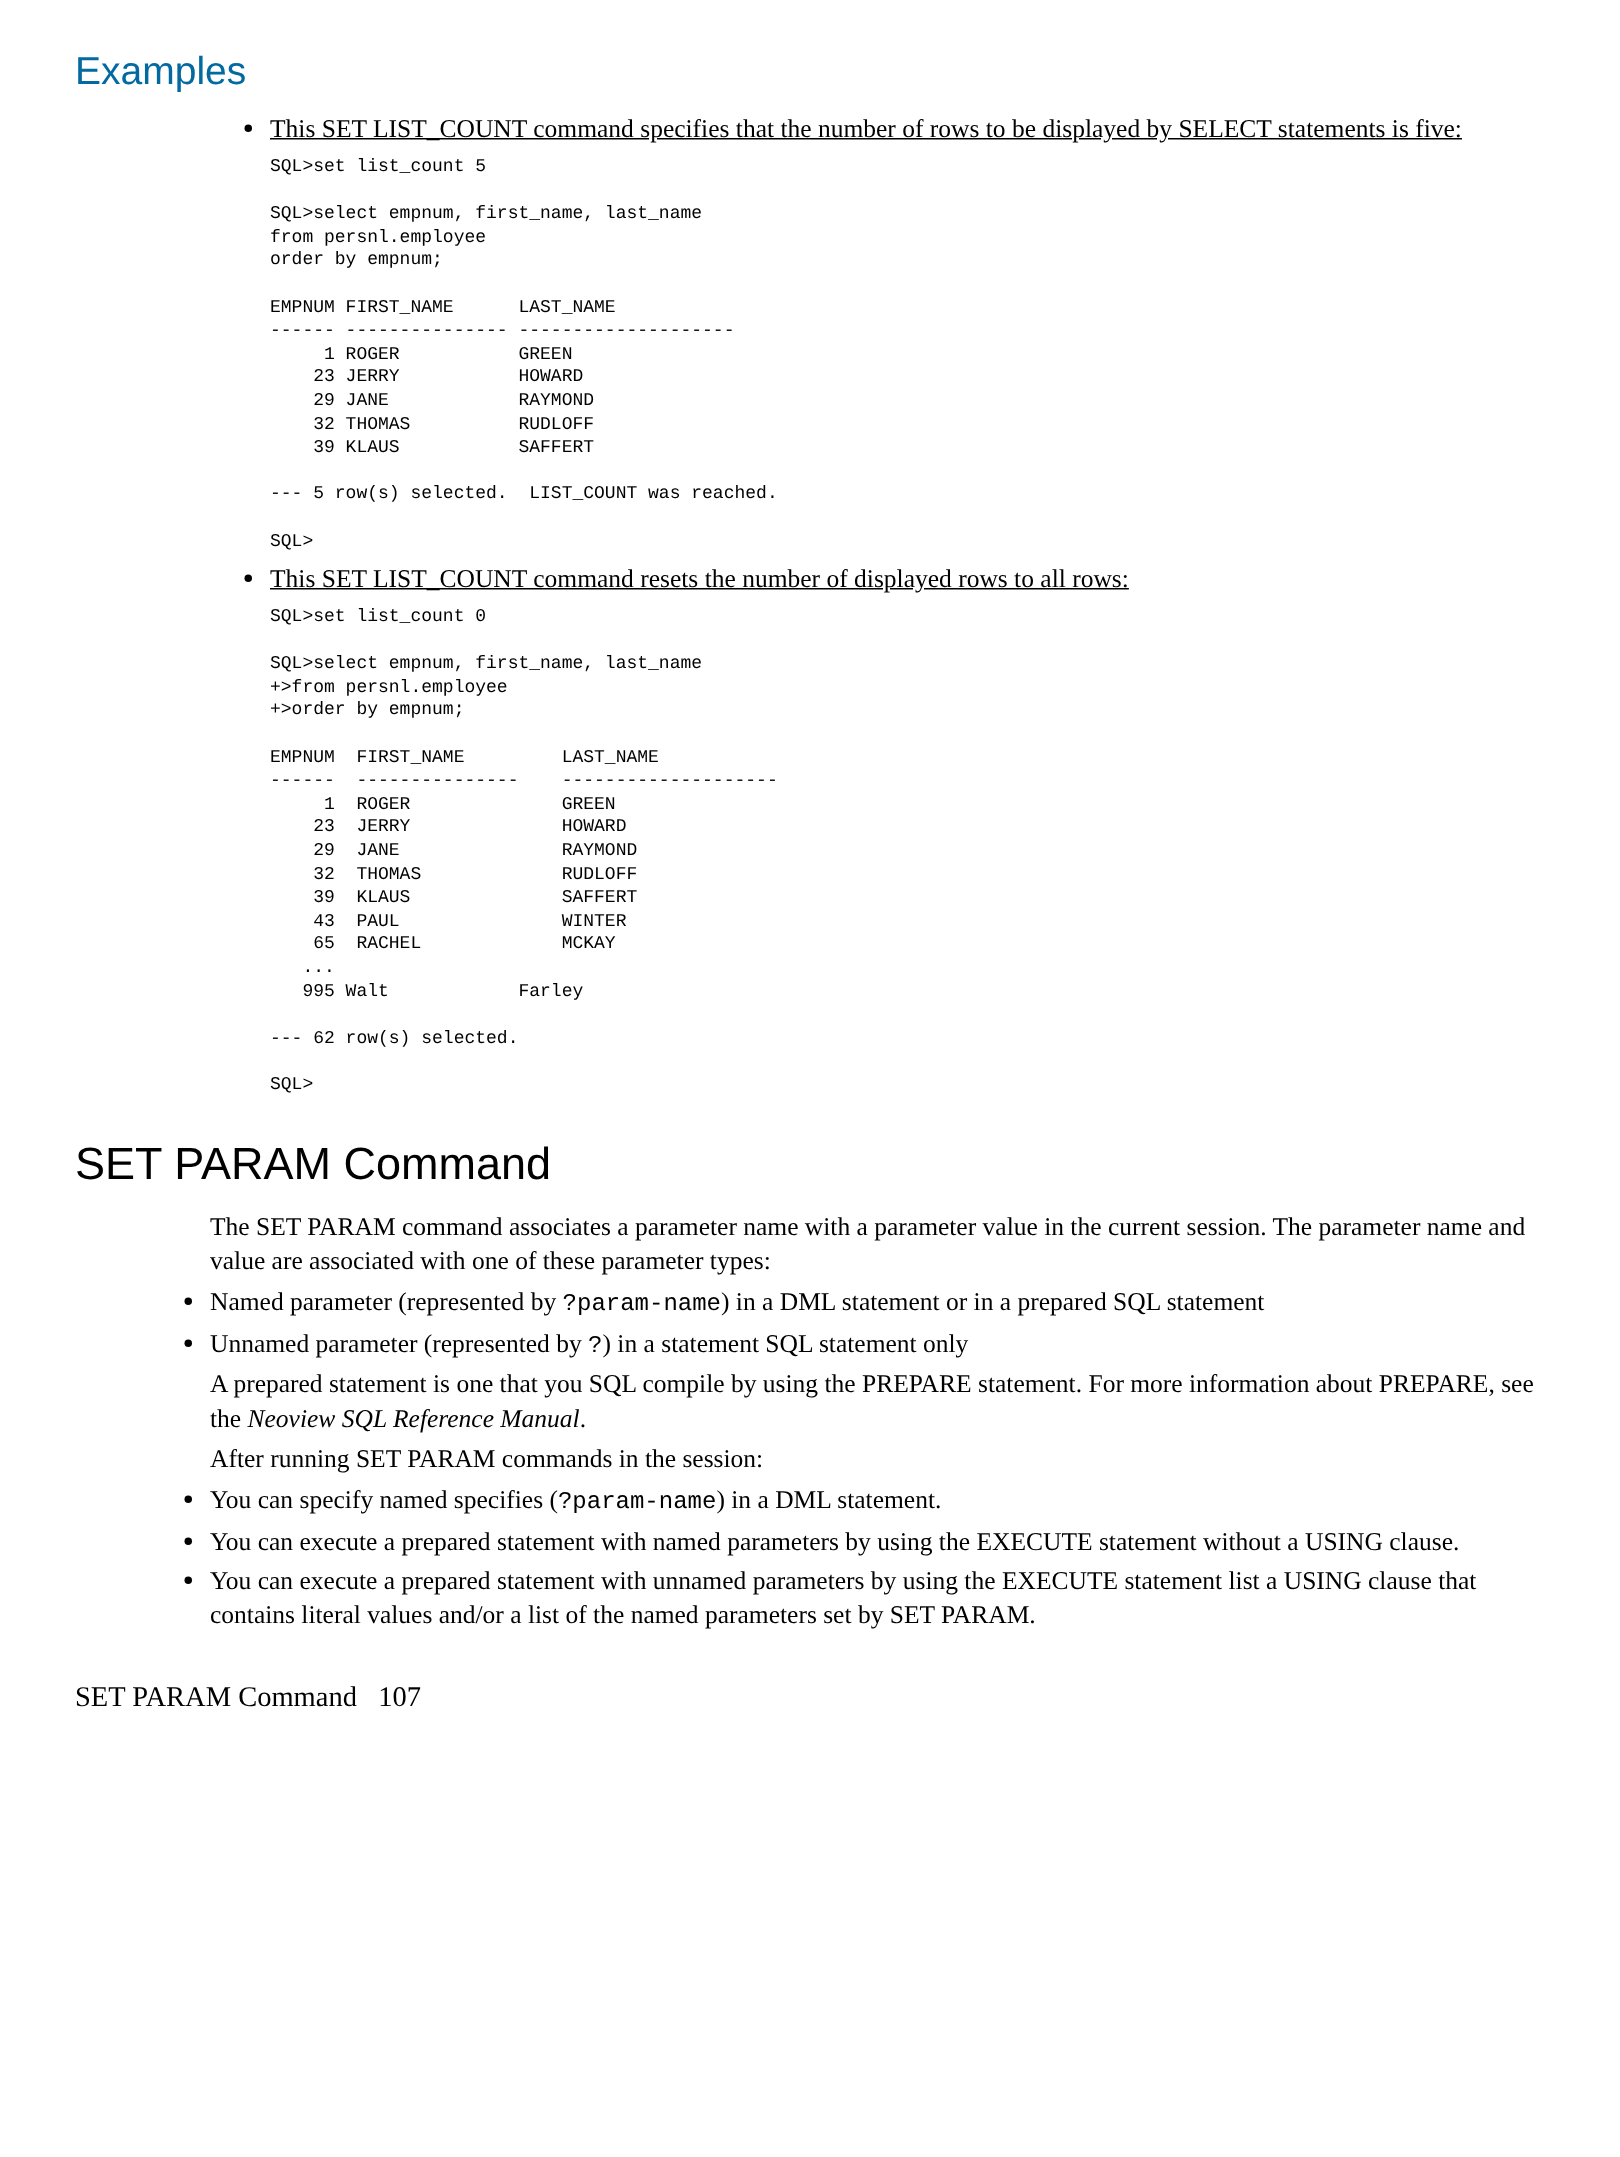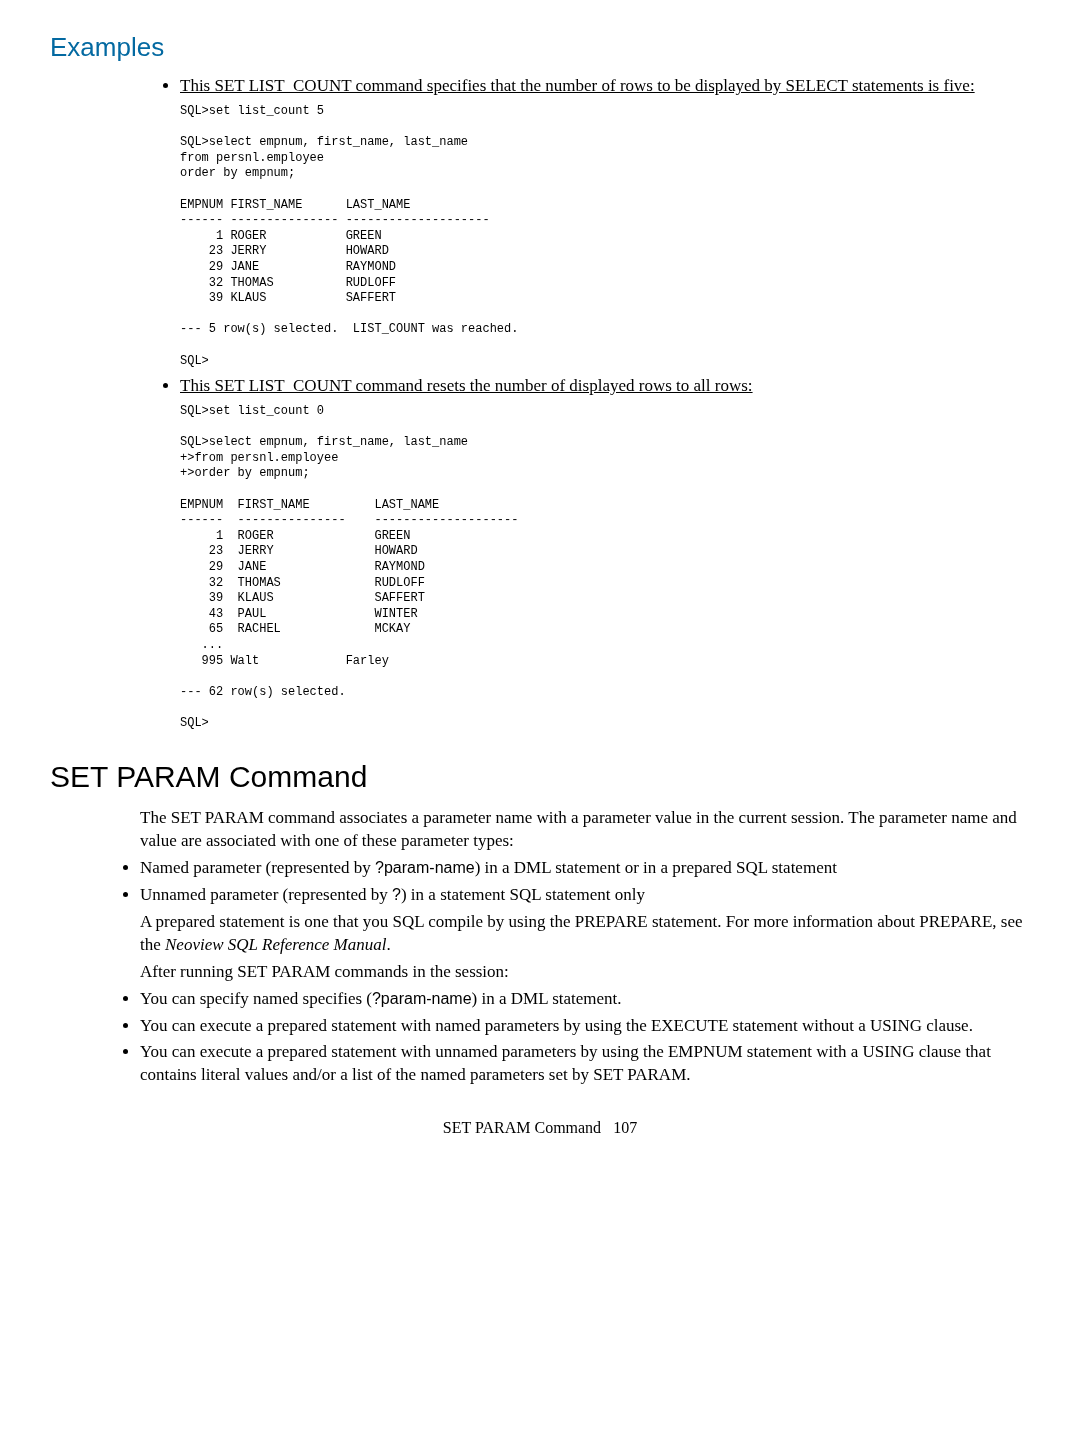--- a/index.html
+++ b/index.html
@@ -48,30 +48,30 @@
     font-family: 'Courier New', monospace;
     font-size: 12px;
     line-height: 1.3;
     margin: 6px 0 6px 130px;
     white-space: pre;
   }
   .body-para {
     margin: 4px 3px 4px 90px;
   }
   .mono {
-    font-family: Liberation Sans, sans-serif;
+    font-family: Liberation Mono, monospace;
     font-size: 16px;
   }
   .italic {
     font-style: italic;
     text-align: right;
   }
   .footer {
-    text-align: center;
-    font-size: 16px;
+    text-align: left;
+    font-size: 19px;
     margin-top: 30px;
   }
 </style>
 </head>
 <body>
 
 <h2 class="examples">Examples</h2>
 
 <ul class="bullets">
   <li>
@@ -145,19 +145,19 @@
 <p class="body-para">After running SET PARAM commands in the session:</p>
 
 <ul class="bullets-inner">
   <li>
     <span>You can specify named specifies (</span><span class="mono">?param-name</span><span>) in a DML statement.</span>
   </li>
   <li>
     <span>You can execute a prepared statement with named parameters by using the EXECUTE statement without a USING clause.</span>
   </li>
   <li>
-    <span>You can execute a prepared statement with unnamed parameters by using the EMPNUM statement with a USING clause that contains literal values and/or a list of the named parameters set by SET PARAM.</span>
+    <span>You can execute a prepared statement with unnamed parameters by using the EXECUTE statement list a USING clause that contains literal values and/or a list of the named parameters set by SET PARAM.</span>
   </li>
 </ul>
 
 <div class="footer">
   <span>SET PARAM Command</span>&nbsp;&nbsp;&nbsp;<span>107</span>
 </div>
 
 </body></html>

